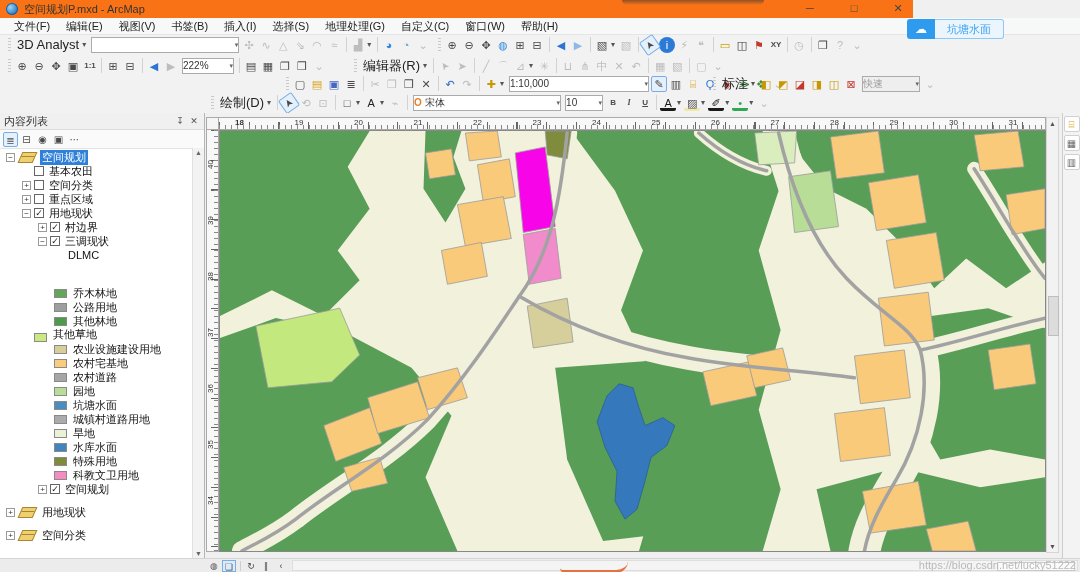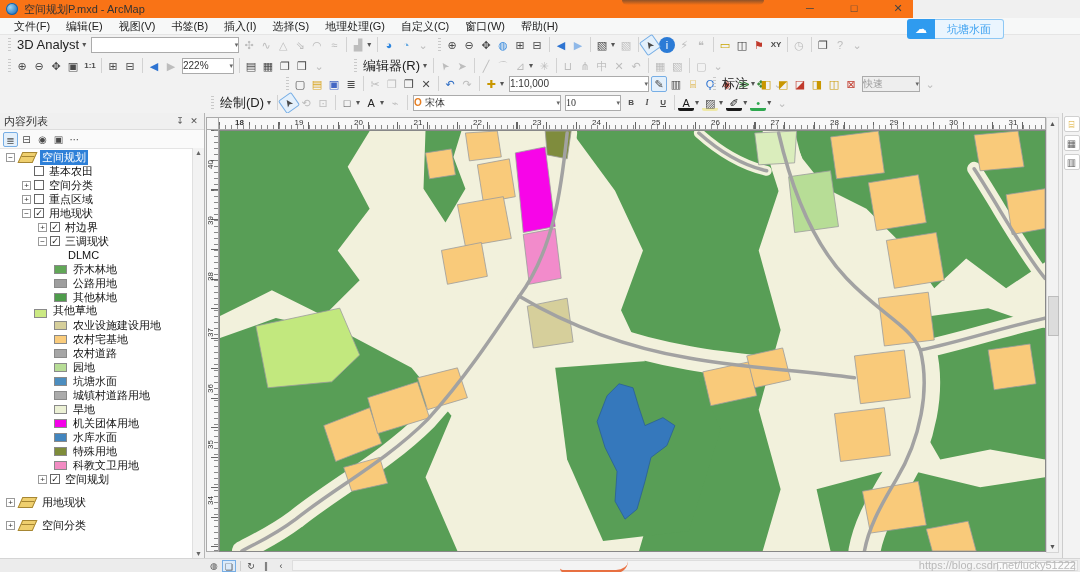--- a/index.html
+++ b/index.html
@@ -304,21 +304,21 @@
         <span class="tb-caret">▾</span>
         <span class="tb-icon" style="color: rgb(34, 34, 34);">A</span>
         <span class="tb-caret">▾</span>
         <span class="tb-icon dis">⌁</span>
         <span class="tb-sep"></span>
         <span class="combo" style="width: 148px;">
           <span class="pre">O</span>
           <span>宋体</span>
           <span class="arrow">▾</span>
         </span>
-        <span class="combo" style="width: 56px; font-family: Liberation Serif, serif;">
+        <span class="combo" style="width: 38px;">
           <span>10</span>
           <span class="arrow">▾</span>
         </span>
         <span class="tb-txt" style="font-weight: bold;">B</span>
         <span class="tb-txt" style="font-style: italic; font-family: &quot;Liberation Serif&quot;, &quot;DejaVu Serif&quot;, serif;">I</span>
         <span class="tb-txt" style="text-decoration: underline;">U</span>
         <span class="tb-sep"></span>
         <span class="tb-icon" style="color: rgb(26, 26, 26); background-image: linear-gradient(to top, rgb(26, 26, 26) 3px, transparent 3px);">A</span>
         <span class="tb-caret">▾</span>
         <span class="tb-icon" style="color: rgb(85, 85, 85); background-image: linear-gradient(to top, rgb(239, 233, 168) 3px, transparent 3px);">▨</span>
@@ -379,21 +379,21 @@
           </div>
           <div class="tree-row" style="padding-left: 38px;">
             <span class="exp">−</span>
             <span class="cb">✓</span>
             <span class="tlabel">三调现状</span>
           </div>
           <div class="tree-row" style="padding-left: 54px;">
             <span class="exp blank"></span>
             <span class="tlabel">DLMC</span>
           </div>
-          <div class="tree-row" style="padding-left: 54px;">
+          <div class="tree-row" style="padding-left: 54px; margin-top: 24px;">
             <span class="sw" style="background: rgb(97, 167, 87);"></span>
             <span class="tlabel">乔木林地</span>
           </div>
           <div class="tree-row" style="padding-left: 54px;">
             <span class="sw" style="background: rgb(158, 158, 158);"></span>
             <span class="tlabel">公路用地</span>
           </div>
           <div class="tree-row" style="padding-left: 54px;">
             <span class="sw" style="background: rgb(78, 156, 75);"></span>
             <span class="tlabel">其他林地</span>
@@ -422,24 +422,20 @@
             <span class="sw" style="background: rgb(76, 141, 191);"></span>
             <span class="tlabel">坑塘水面</span>
           </div>
           <div class="tree-row" style="padding-left: 54px;">
             <span class="sw" style="background: rgb(171, 171, 171);"></span>
             <span class="tlabel">城镇村道路用地</span>
           </div>
           <div class="tree-row" style="padding-left: 54px;">
             <span class="sw" style="background: rgb(236, 241, 213);"></span>
             <span class="tlabel">旱地</span>
-          </div>
-          <div class="tree-row" style="padding-left: 54px;">
-            <span class="sw" style="background: rgb(244, 0, 232);"></span>
-            <span class="tlabel">机关团体用地</span>
           </div>
           <div class="tree-row" style="padding-left: 54px;">
             <span class="sw" style="background: rgb(66, 133, 190);"></span>
             <span class="tlabel">水库水面</span>
           </div>
           <div class="tree-row" style="padding-left: 54px;">
             <span class="sw" style="background: rgb(126, 140, 58);"></span>
             <span class="tlabel">特殊用地</span>
           </div>
           <div class="tree-row" style="padding-left: 54px;">

